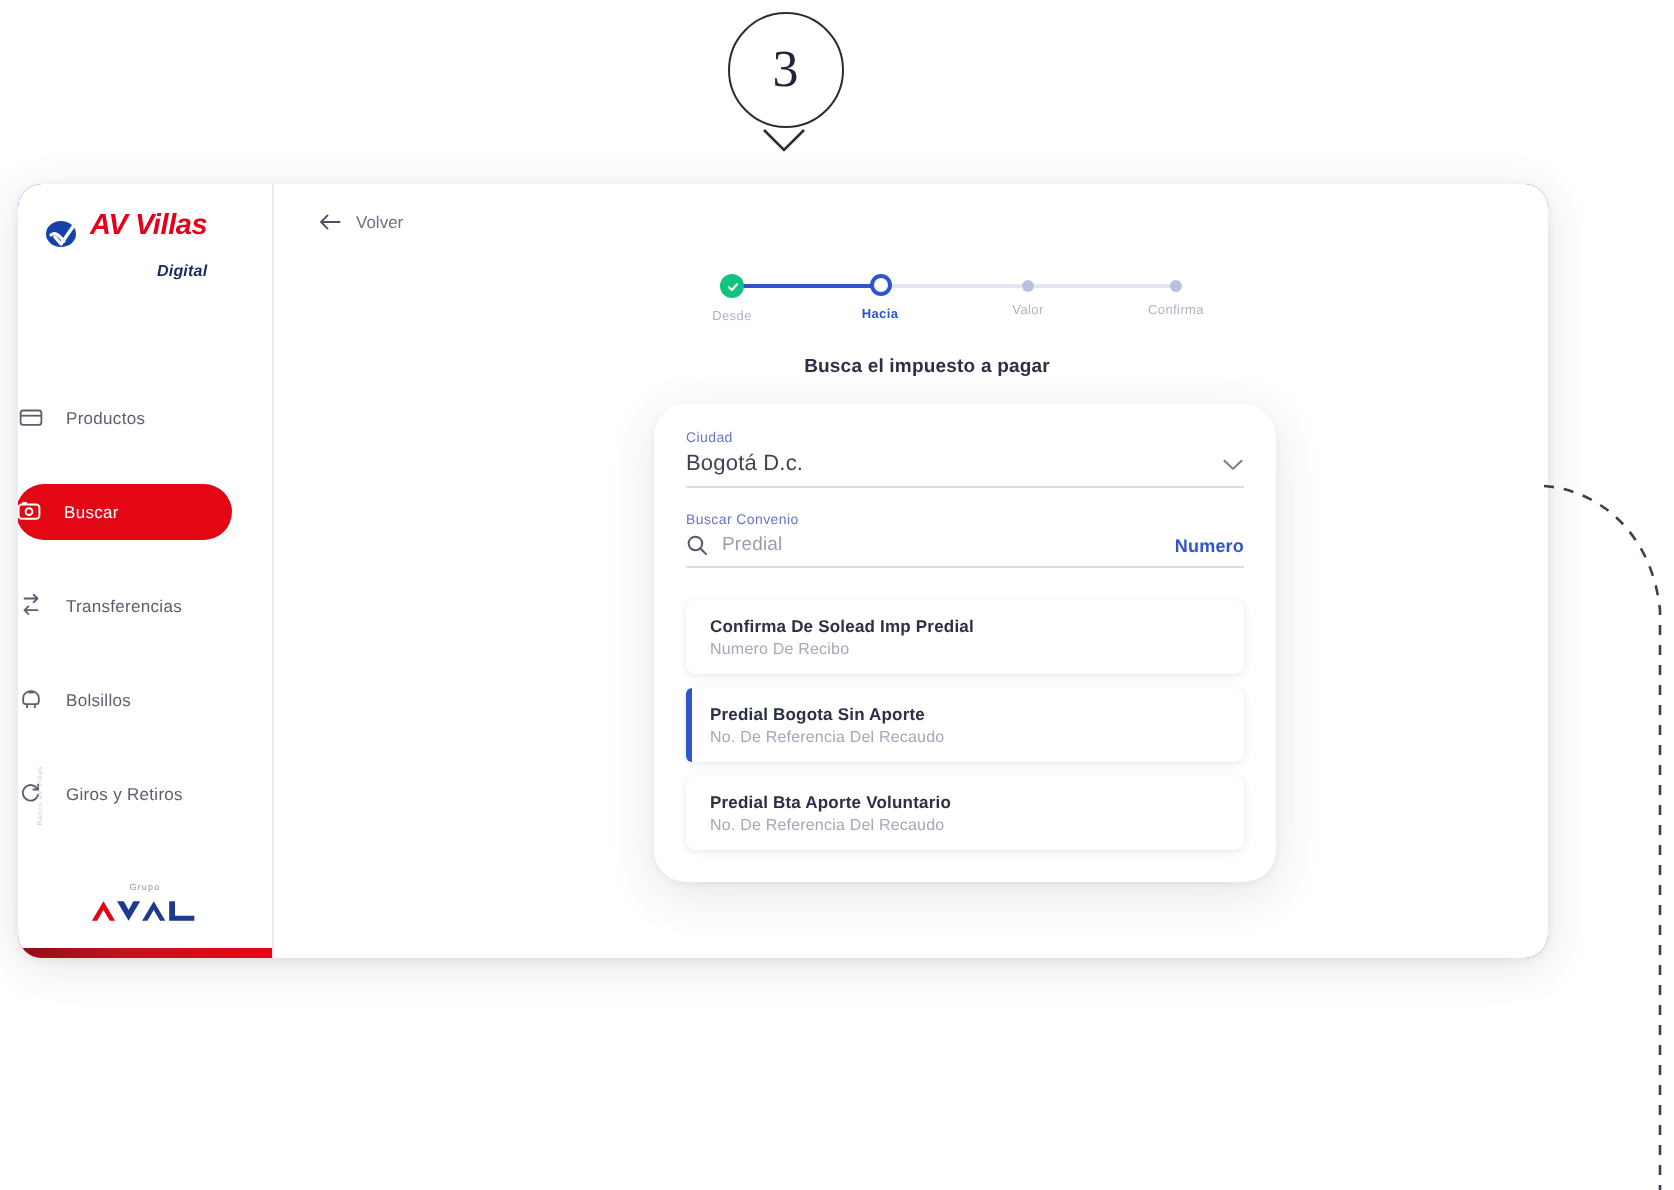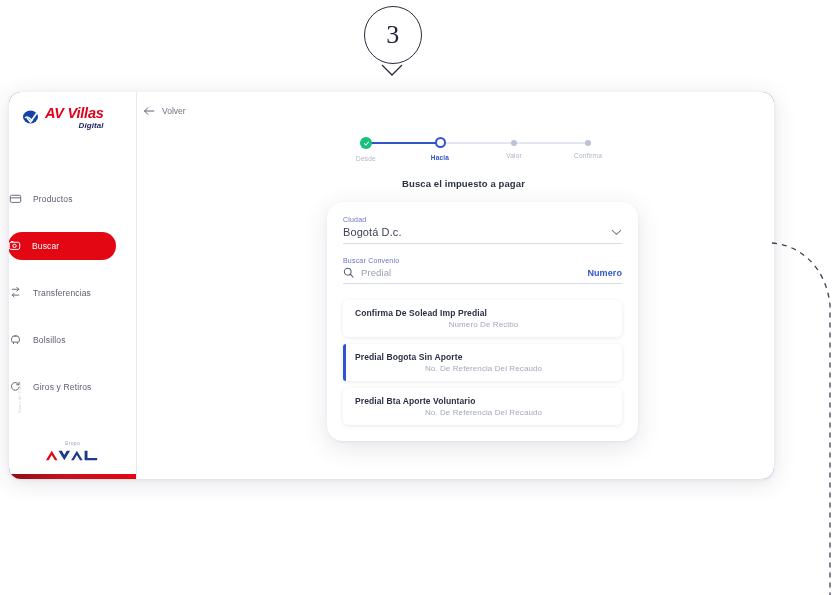--- a/index.html
+++ b/index.html
@@ -100,21 +100,21 @@
     font-weight: bold;
     font-style: italic;
     color: #e2001a;
     letter-spacing: -0.2px;
   }
   .brand-sub {
     font-size: 8px;
     font-weight: bold;
     font-style: italic;
     color: #1e2a62;
-    margin-top: 1px;
+    margin-top: 11px;
     letter-spacing: .1px;
   }
 
   .nav {
     margin-top: 55px;
     display: flex;
     flex-direction: column;
   }
   .nav-item {
     height: 28px;
@@ -178,21 +178,21 @@
   }
 
   
   .main {
     flex: 1;
     position: relative;
     background: #ffffff;
   }
   .back-link {
     position: absolute;
-    left: 6px;
+    left: 22px;
     top: 14px;
     display: flex;
     align-items: center;
     gap: 7px;
     font-size: 8.5px;
     color: #6b7180;
   }
   .back-arrow { width: 12px; height: 10px; display: block; }
 
   
@@ -336,21 +336,20 @@
     font-size: 8.5px;
     font-weight: bold;
     color: #2b3044;
     letter-spacing: .1px;
     margin-bottom: 2px;
   }
   .result-sub {
     font-size: 8px;
     color: #a4a9ba;
     letter-spacing: .1px;
-    text-align: center;
   }
 
   
   .connector {
     position: absolute;
     left: 760px;
     top: 235px;
     width: 77px;
     height: 360px;
     pointer-events: none;

